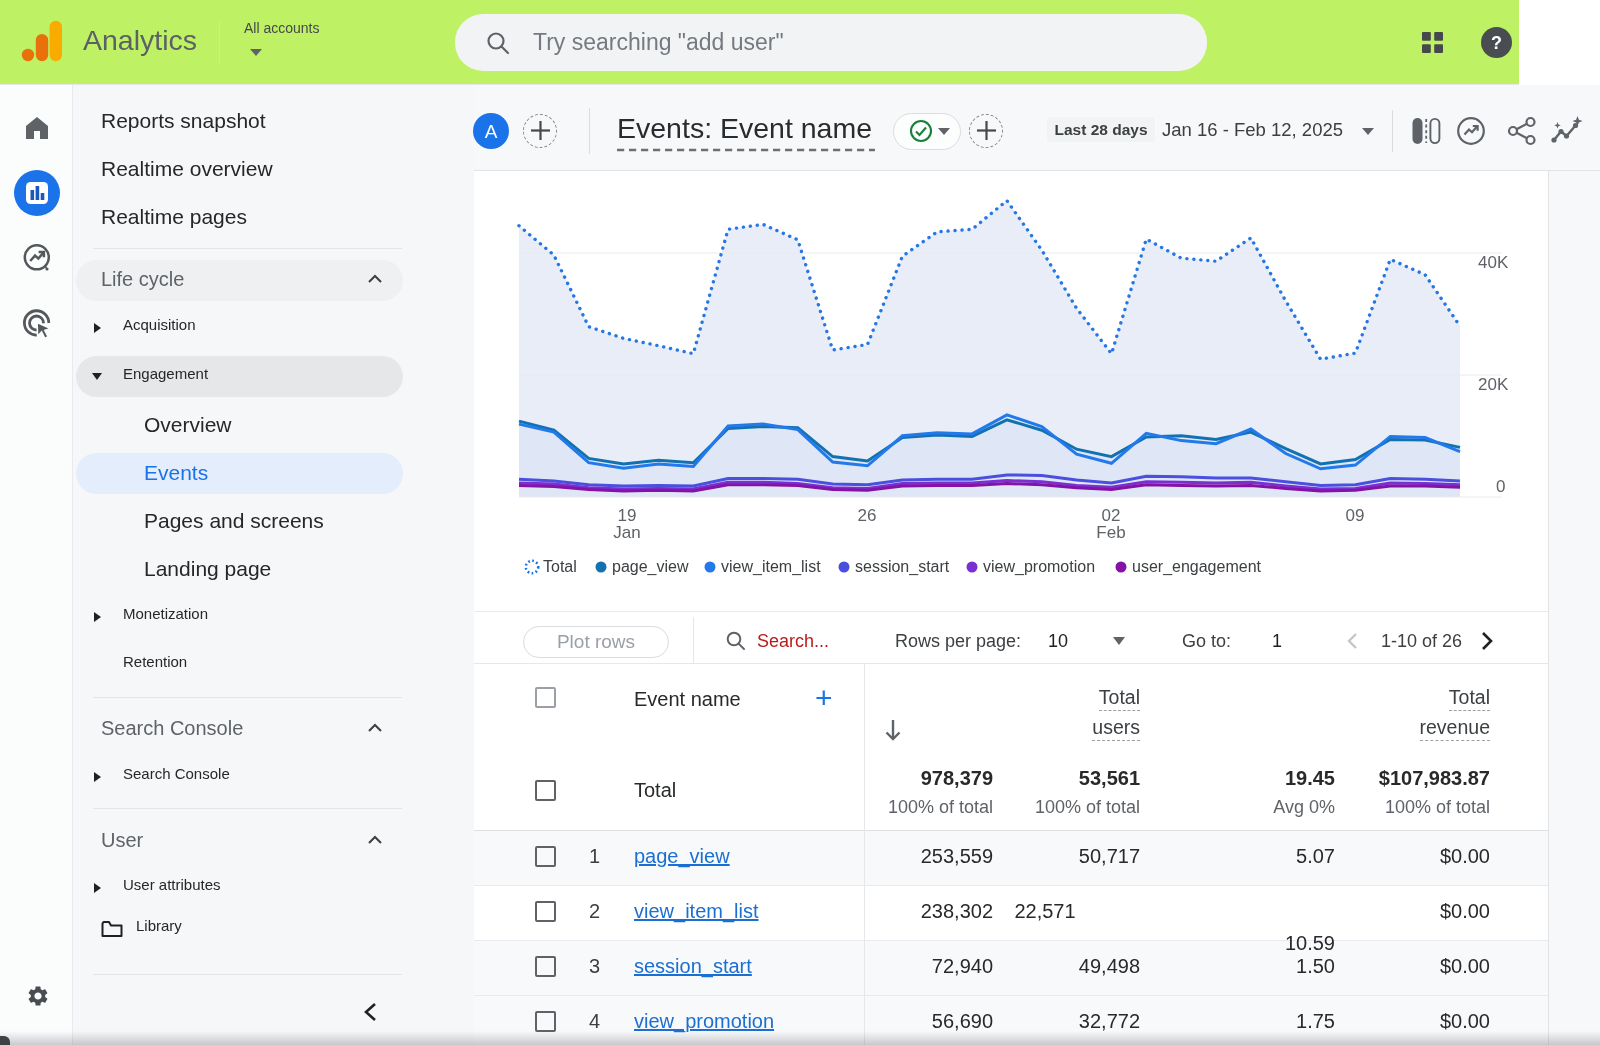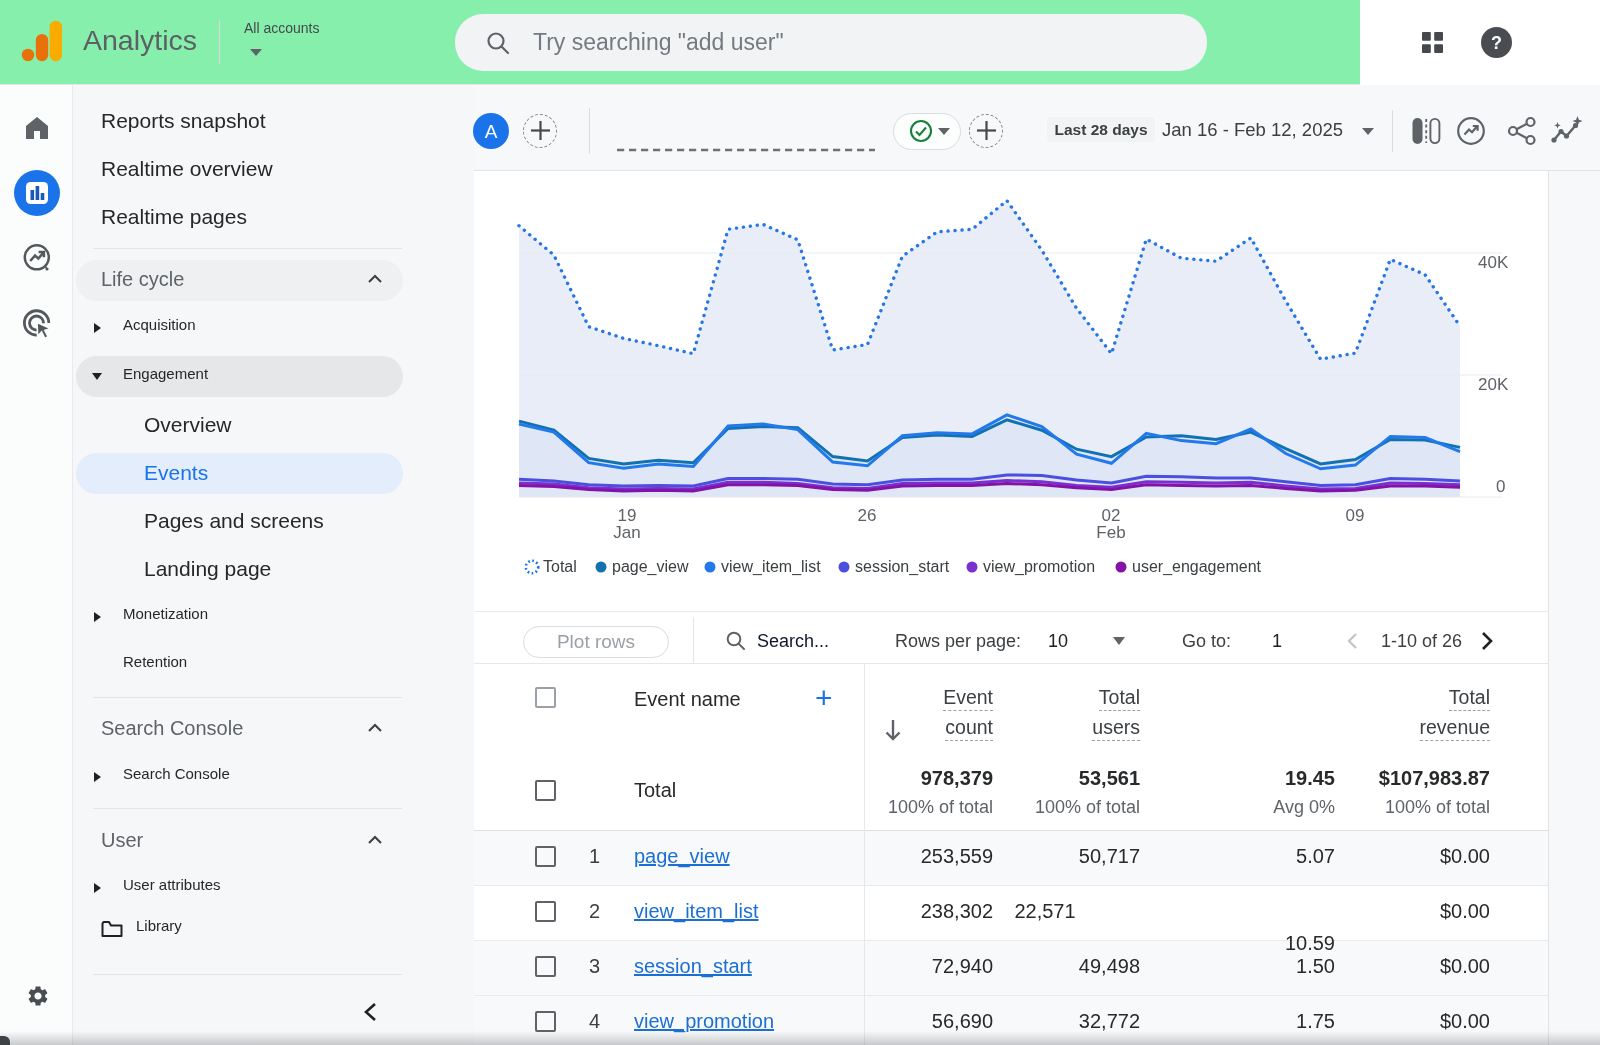--- a/index.html
+++ b/index.html
@@ -1,20 +1,20 @@
 <!DOCTYPE html>
 <html><head>
 <meta charset="utf-8">
 <style>
 * { margin:0; padding:0; box-sizing:border-box; }
 html,body { width:1600px; height:1045px; overflow:hidden; font-family:"Liberation Sans", sans-serif; background:#fff; }
 .abs { position:absolute; }
 #page { position:relative; width:1600px; height:1045px; }
 
-#topbar { position:absolute; left:0; top:0; width:1360px; height:85px; background:#86efac; border-bottom:1px solid #e4e6e8; z-index:5; }
+#topbar { position:absolute; left:0; top:0; width:1519px; height:85px; background:#bef264; border-bottom:1px solid #e4e6e8; z-index:5; }
 #brand { position:absolute; left:83px; top:24px; font-size:28.5px; color:#5c6165; letter-spacing:0; }
 #topdiv { position:absolute; left:219px; top:20px; width:1px; height:44px; background:#d7dadd; }
 #allacc { position:absolute; left:244px; top:20px; font-size:14px; color:#45494d; }
 #allcaret { position:absolute; left:250px; top:49px; width:0; height:0; border-left:6px solid transparent; border-right:6px solid transparent; border-top:7px solid #5f6368; }
 #searchbar { position:absolute; left:455px; top:14px; width:752px; height:57px; background:#f2f3f5; border-radius:28px; }
 #searchph { position:absolute; left:533px; top:29px; font-size:23px; color:#747a80; }
 
 #rail { position:absolute; left:0; top:85px; width:73px; height:960px; background:#fbfcfc; border-right:1px solid #e8eaec; }
 
 #drawer { position:absolute; left:73px; top:85px; width:401px; height:960px; background:#f6f7f8; }
@@ -166,20 +166,21 @@
   <div id="card"></div>
   <svg class="abs" style="left:473px;top:113px;z-index:6" width="36" height="36" viewBox="0 0 36 36">
     <circle cx="18" cy="18" r="18" fill="#1a73e8"></circle>
     <text x="18" y="25" font-size="19" fill="#fff" text-anchor="middle" font-family="Liberation Sans, sans-serif">A</text>
   </svg>
   <div class="dash-circle" style="left:523px;top:114px;z-index:6"><svg width="31" height="31" viewBox="0 0 31 31">
         <line x1="6" y1="15.5" x2="25" y2="15.5" stroke="#46494c" stroke-width="2.2"></line>
         <line x1="15.5" y1="6" x2="15.5" y2="25" stroke="#46494c" stroke-width="2.2"></line>
       </svg></div>
   <div class="hdiv" style="left:589px;top:108px;height:46px;z-index:6"></div>
+  <div id="title">Events: Event name</div>
   <svg class="abs" style="left:617px;top:148px;z-index:6" width="258" height="4" viewBox="0 0 258 4">
       <line x1="0" y1="2" x2="258" y2="2" stroke="#6c7174" stroke-width="2.6" stroke-dasharray="7.2 4.8"></line>
     </svg>
   <div class="abs" style="left:893px;top:113px;width:68px;height:37px;border:1px solid #dadce0;border-radius:19px;background:#fcfdfd;z-index:6"></div>
   <svg class="abs" style="left:909px;top:119px;z-index:7" width="24" height="24" viewBox="0 0 24 24">
     <circle cx="12" cy="12" r="10" fill="none" stroke="#188038" stroke-width="2.1"></circle>
     <path d="M7 12.5 L10.5 16 L17 8.5" fill="none" stroke="#188038" stroke-width="2.1"></path>
   </svg>
   <div class="abs" style="left:938px;top:128px;width:0;height:0;border-left:6px solid transparent;border-right:6px solid transparent;border-top:7px solid #5f6368;z-index:7"></div>
   <div class="dash-circle" style="left:969px;top:114px;z-index:6"><svg width="31" height="31" viewBox="0 0 31 31">
@@ -256,21 +257,21 @@
   </svg>
 
   <div id="toolbar-border-top"></div>
   <div id="toolbar-border-bot"></div>
   <div id="plotrows">Plot rows</div>
   <div id="tb-div"></div>
   <svg class="abs" style="left:725px;top:630px" width="22" height="22" viewBox="0 0 22 22">
     <circle cx="9" cy="9" r="6.3" fill="none" stroke="#5f6368" stroke-width="2"></circle>
     <line x1="13.6" y1="13.6" x2="19" y2="19" stroke="#5f6368" stroke-width="2" stroke-linecap="round"></line>
   </svg>
-  <div class="abs" style="left:757px;top:631px;font-size:18px;color:#0f172a;">Search...</div>
+  <div class="abs" style="left:757px;top:631px;font-size:18px;color:#b91c1c;">Search...</div>
   <div class="abs" style="left:895px;top:631px;font-size:18px;color:#3c4043;">Rows per page:</div>
   <div class="abs" style="left:1048px;top:631px;font-size:18px;color:#202124;">10</div>
   <div class="abs" style="left:1113px;top:637px;width:0;height:0;border-left:6.5px solid transparent;border-right:6.5px solid transparent;border-top:8px solid #5f6368;"></div>
   <div class="abs" style="left:1182px;top:631px;font-size:18px;color:#3c4043;">Go to:</div>
   <div class="abs" style="left:1272px;top:631px;font-size:18px;color:#202124;">1</div>
   <svg class="abs" style="left:1346px;top:632px" width="12" height="18" viewBox="0 0 12 18">
       <path d="M10 2 L3 9 L10 16" fill="none" stroke="#c3c7cb" stroke-width="2.4"></path>
     </svg>
   <div class="abs" style="left:1381px;top:631px;font-size:18px;color:#3c4043;">1-10 of 26</div>
   <svg class="abs" style="left:1480px;top:631px" width="13" height="20" viewBox="0 0 13 20">
@@ -279,21 +280,20 @@
 
   <div class="vdiv-col"></div>
 
   <div class="cbox" style="left:535px;top:687px;border-color:#9aa0a6;"></div>
   <div class="abs" style="left:634px;top:688px;font-size:20px;color:#27292b;">Event name</div>
   <div class="abs" style="left:815px;top:681px;font-size:30px;color:#1a73e8;font-weight:400;">+</div>
   <svg class="abs" style="left:880px;top:717px" width="26" height="26" viewBox="0 0 26 26">
     <line x1="13" y1="3" x2="13" y2="22" stroke="#5f6368" stroke-width="2.4"></line>
     <path d="M6.5 15.5 L13 22 L19.5 15.5" fill="none" stroke="#5f6368" stroke-width="2.4"></path>
   </svg>
-  <div class="colhead" style="left:800px;top:682px;width:193px;"><span>Event</span><br><span>count</span></div>
   <div class="colhead" style="left:950px;top:682px;width:190px;"><span>Total</span><br><span>users</span></div>
   <div class="colhead" style="left:1300px;top:682px;width:190px;"><span>Total</span><br><span>revenue</span></div>
 
   <div class="cbox" style="left:535px;top:780px;"></div>
   <div class="abs" style="left:634px;top:779px;font-size:20px;color:#27292b;">Total</div>
   <div class="num-r" style="left:800px;top:767px;width:193px;font-weight:bold;">978,379</div>
   <div class="sub-r" style="left:800px;top:797px;width:193px;">100% of total</div>
   <div class="num-r" style="left:950px;top:767px;width:190px;font-weight:bold;">53,561</div>
   <div class="sub-r" style="left:950px;top:797px;width:190px;">100% of total</div>
   <div class="num-r" style="left:1142px;top:767px;width:193px;font-weight:bold;">19.45</div>

